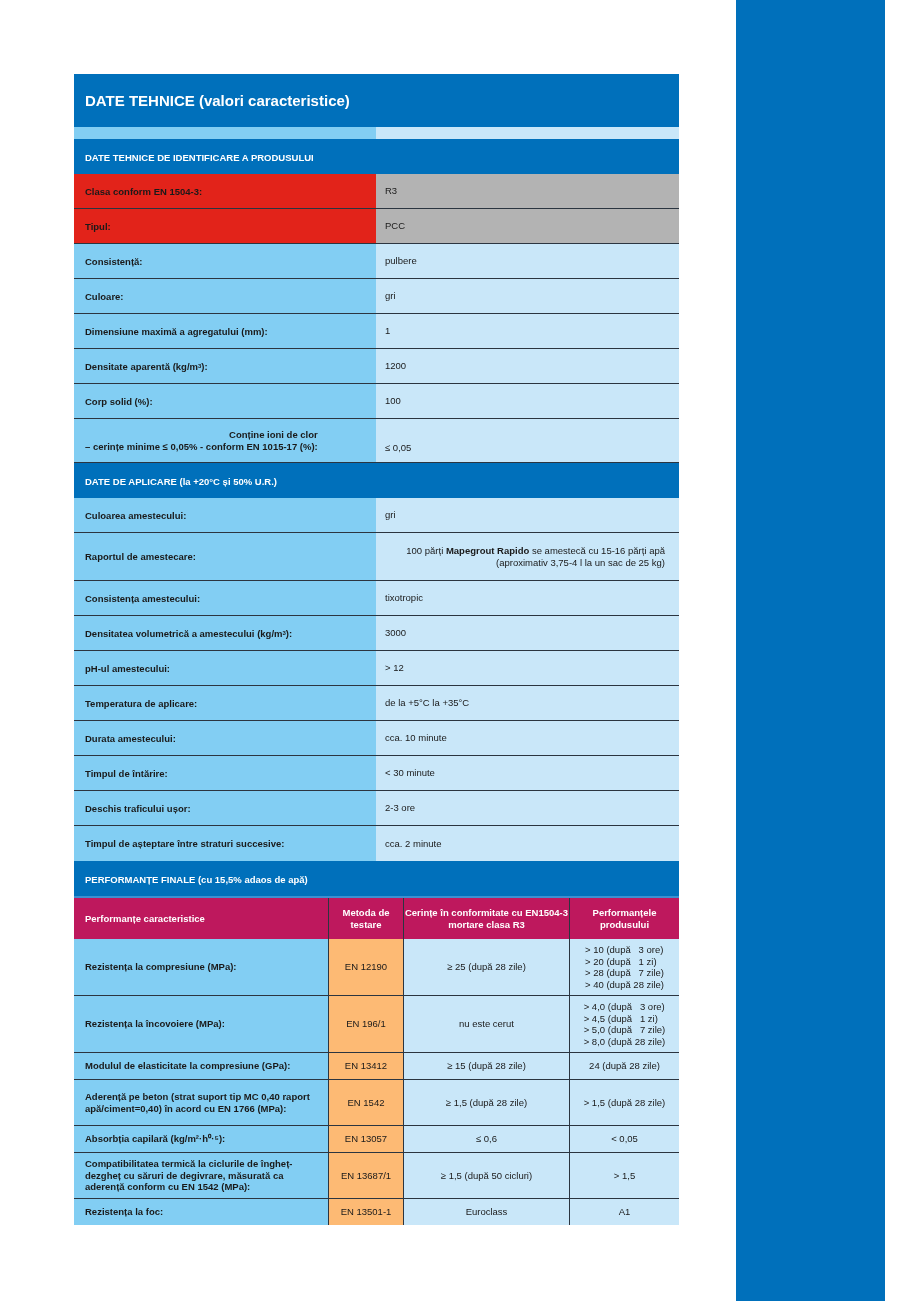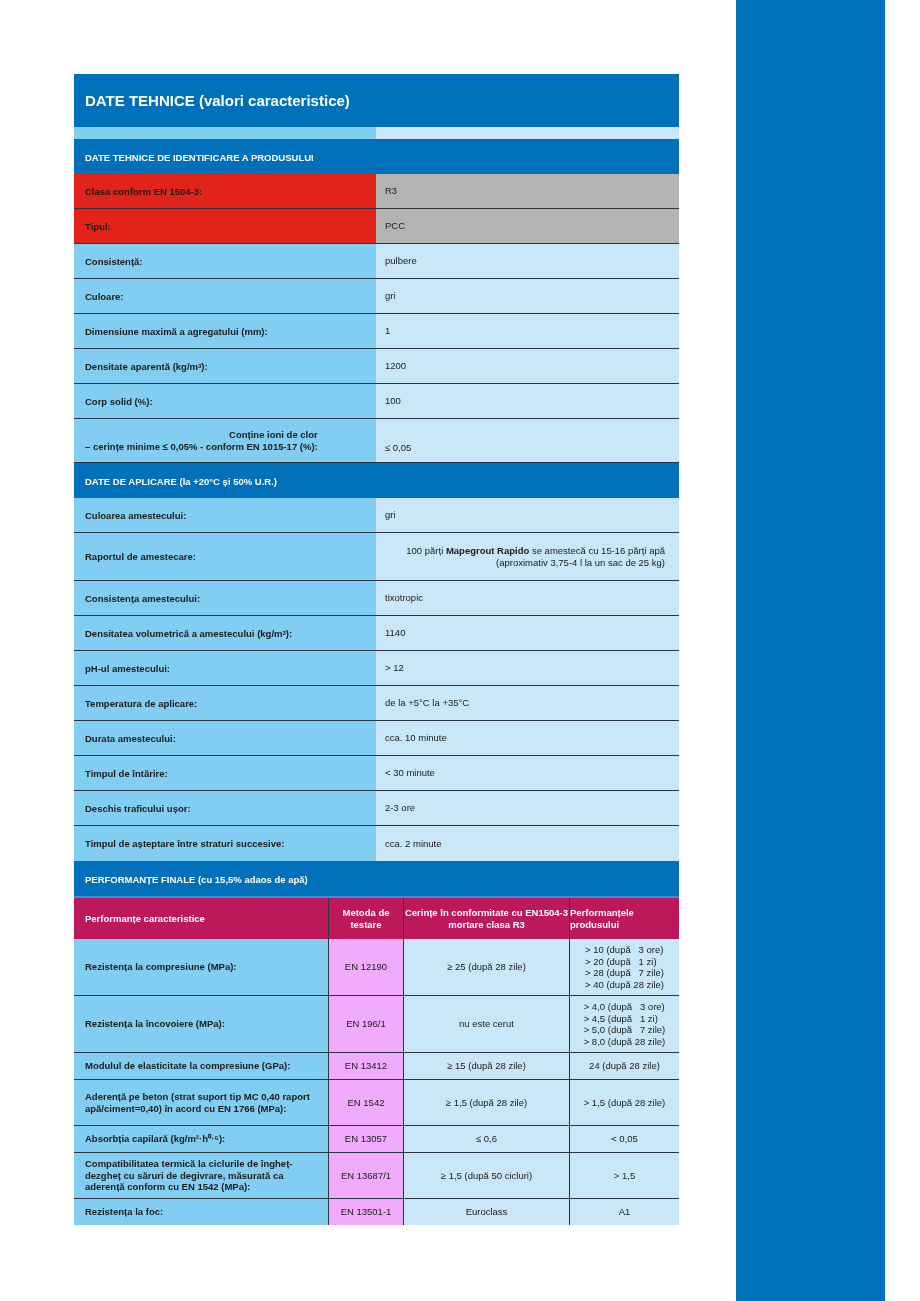--- a/index.html
+++ b/index.html
@@ -36,26 +36,26 @@
   .h35 { height: 35px; }
   .h44 { height: 44px; }
   .h48 { height: 48px; }
   .k .multi { line-height: 12px; }
   
   .perf-head { display: flex; background: #be185d; color: #fff; font-weight: bold; font-size: 9.5px; height: 43px; border-top: 2px solid #3d8fd0; box-sizing: border-box; }
   .perf-head > div { display: flex; align-items: center; box-sizing: border-box; line-height: 12px; }
   .c1 { width: 254px; padding-left: 11px; }
   .c2 { width: 75px; justify-content: center; text-align: center; border-left: 1px solid #2b3540; }
   .c3 { width: 166px; justify-content: center; text-align: center; border-left: 1px solid #2b3540; }
-  .c4 { flex: 1; justify-content: center; border-left: 1px solid #2b3540; }
+  .c4 { flex: 1; justify-content: center; text-align: center; border-left: 1px solid #2b3540; }
   .prow { display: flex; font-size: 9.5px; border-bottom: 1px solid #2b3540; box-sizing: border-box; }
   .prow:last-child { border-bottom: none; }
   .prow > div { display: flex; align-items: center; box-sizing: border-box; line-height: 11.5px; }
   .prow .c1 { background: #82cef3; font-weight: bold; padding-right: 4px; }
-  .prow .c2 { background: #f0abfc; }
+  .prow .c2 { background: #fdba74; }
   .prow .c3 { background: #c9e7f9; }
   .prow .c4 { background: #c9e7f9; }
   .stack { display: flex; flex-direction: column; align-items: flex-start; white-space: pre; }
   sup { font-size: 6px; }
   b.brand { font-weight: bold; }
 </style>
 </head>
 <body>
 
 <div class="side-bar"></div>
@@ -126,21 +126,21 @@
   <div class="row h35">
     <div class="k">Consistența amestecului:</div>
     <div class="v">tixotropic</div>
   </div>
   <div class="row h35">
     <div class="k">
         <span>Densitatea volumetrică a amestecului (kg/m</span>
         <sup>3</sup>
         <span>):</span>
       </div>
-    <div class="v">1140</div>
+    <div class="v">3000</div>
   </div>
   <div class="row h35">
     <div class="k">pH-ul amestecului:</div>
     <div class="v">&gt; 12</div>
   </div>
   <div class="row h35">
     <div class="k">Temperatura de aplicare:</div>
     <div class="v">de la +5°C la +35°C</div>
   </div>
   <div class="row h35">

